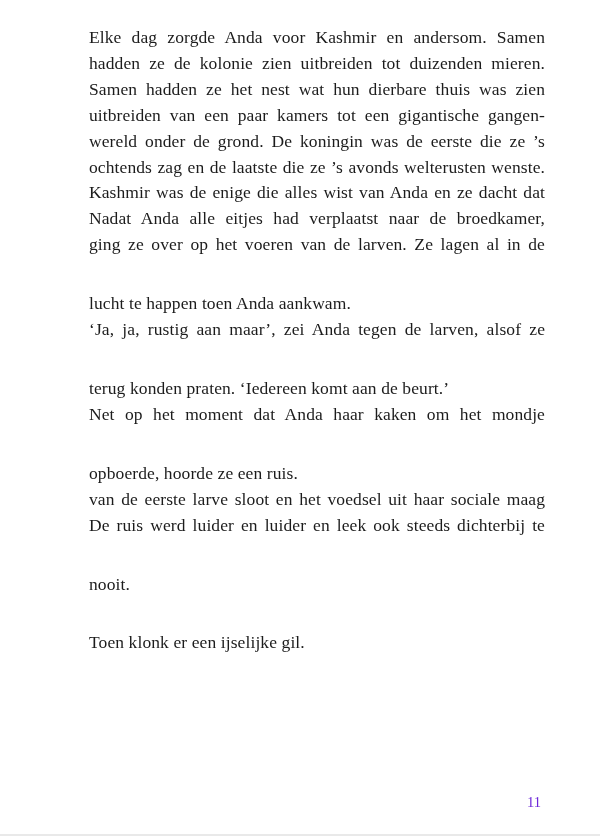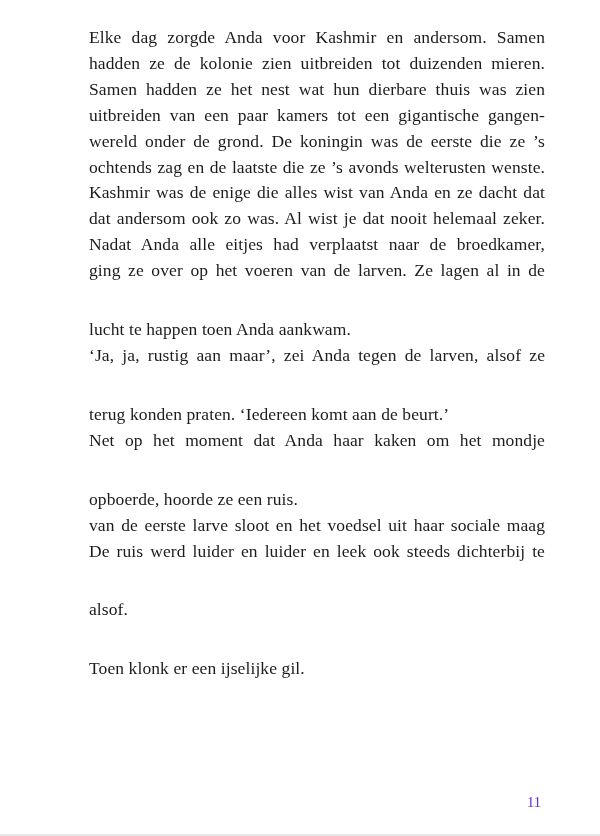--- a/index.html
+++ b/index.html
@@ -50,27 +50,26 @@
 <body>
 
 <div class="text-block">
     <div class="line">Elke dag zorgde Anda voor Kashmir en andersom. Samen</div>
     <div class="line">hadden ze de kolonie zien uitbreiden tot duizenden mieren.</div>
     <div class="line">Samen hadden ze het nest wat hun dierbare thuis was zien</div>
     <div class="line">uitbreiden van een paar kamers tot een gigantische gangen-</div>
     <div class="line">wereld onder de grond. De koningin was de eerste die ze ’s</div>
     <div class="line">ochtends zag en de laatste die ze ’s avonds welterusten wenste.</div>
     <div class="line">Kashmir was de enige die alles wist van Anda en ze dacht dat</div>
-    <div class="line">dat andersom ook zo was. Al wist je dat nooit helemaal zeker.</div>
     <div class="line">Nadat Anda alle eitjes had verplaatst naar de broedkamer,</div>
     <div class="line">ging ze over op het voeren van de larven. Ze lagen al in de</div>
     <div class="line last">lucht te happen toen Anda aankwam.</div>
     <div class="line">‘Ja, ja, rustig aan maar’, zei Anda tegen de larven, alsof ze</div>
     <div class="line last">terug konden praten. ‘Iedereen komt aan de beurt.’</div>
     <div class="line">Net op het moment dat Anda haar kaken om het mondje</div>
     <div class="line last">opboerde, hoorde ze een ruis.</div>
     <div class="line">van de eerste larve sloot en het voedsel uit haar sociale maag</div>
     <div class="line">De ruis werd luider en luider en leek ook steeds dichterbij te</div>
-    <div class="line last">alsof.</div>
+    <div class="line last">nooit.</div>
     <div class="line last">Toen klonk er een ijselijke gil.</div>
   </div>
 
 <div class="page-number">11</div>
 
 </body></html>

